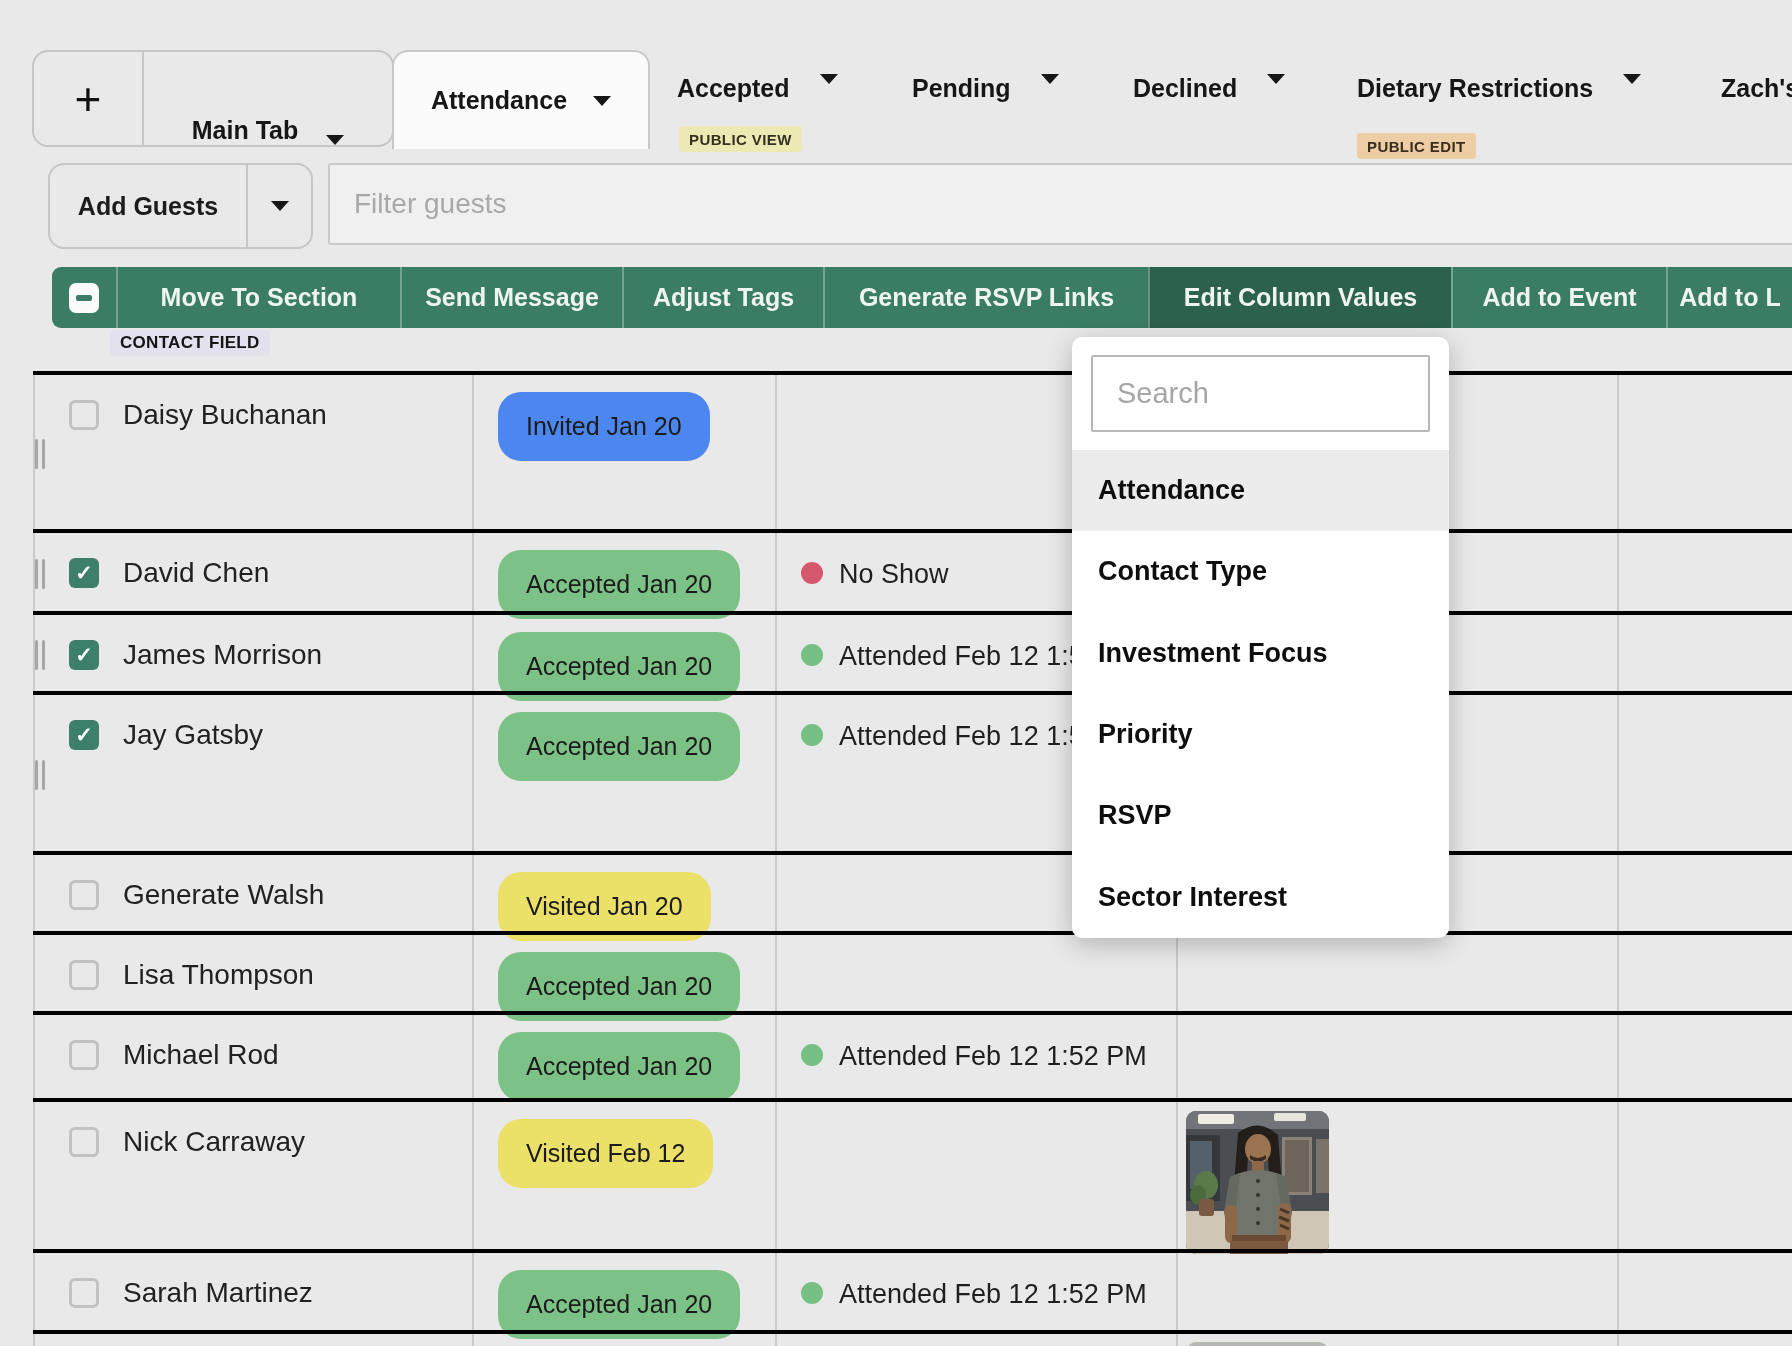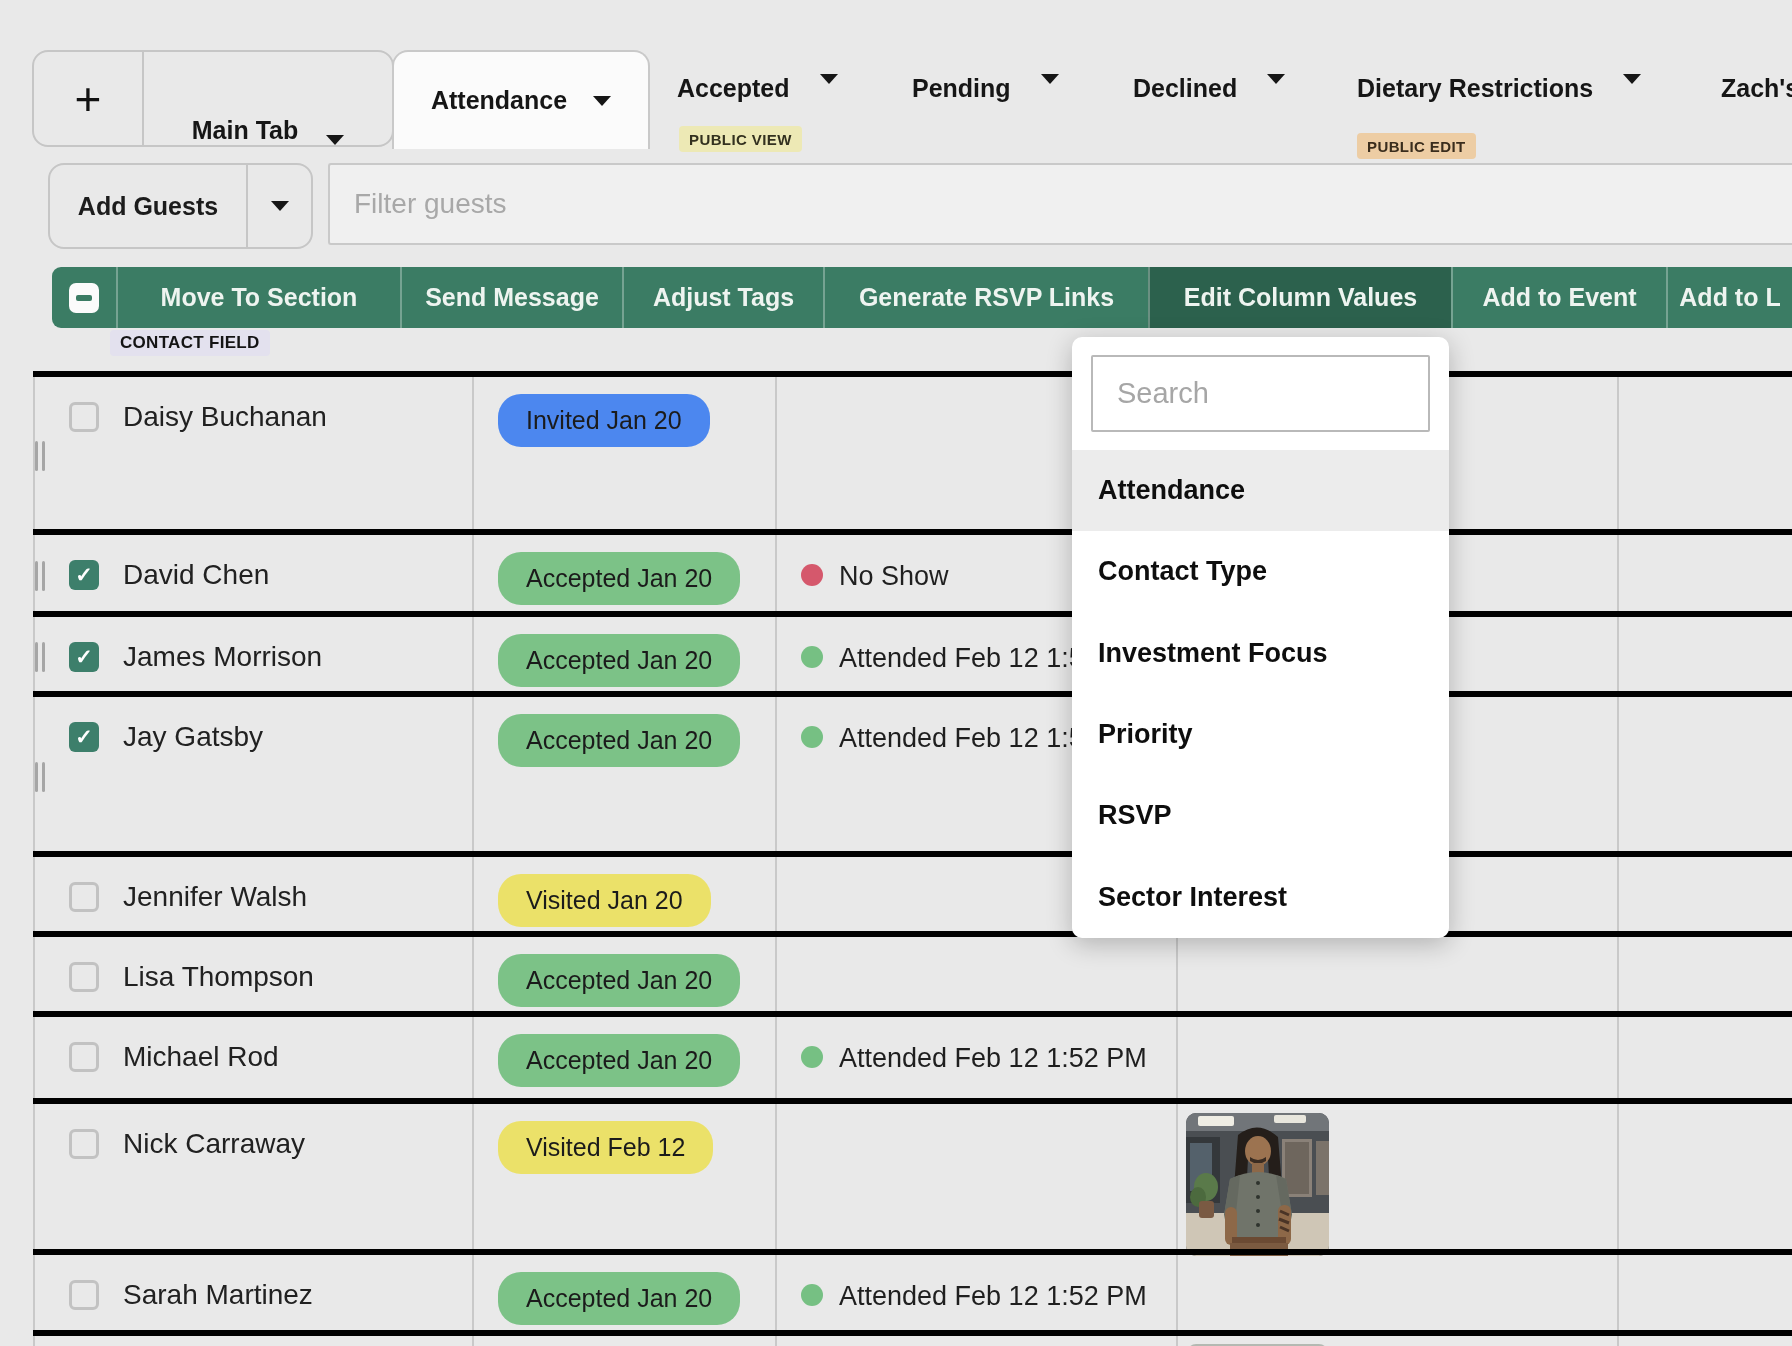--- a/index.html
+++ b/index.html
@@ -60,32 +60,32 @@
   .tb-active{background:#2c614d;}
   .minus-box{width:30px;height:30px;background:#fbfbfb;border-radius:7px;
     display:flex;align-items:center;justify-content:center;}
   .minus-bar{width:16px;height:6px;background:#3b7c64;border-radius:2px;}
   .contact-field{
     position:absolute; left:110px; top:330px; background:#e3e1ee; border-radius:4px;
     padding:3px 10px; font-size:17px; font-weight:700; letter-spacing:.3px; color:#141414; z-index:2;
   }
   
   .vline{position:absolute; top:371px; bottom:0; width:2px; background:#c9c9c9; z-index:0;}
-  .row{position:absolute; left:33px; width:1759px; border-top:6px solid #000000; box-sizing:border-box; z-index:1;}
+  .row{position:absolute; left:33px; width:1759px; border-top:4px solid #000000; box-sizing:border-box; z-index:1;}
   .row-line{position:absolute; left:0; top:0; height:80px; width:100%;}
   .handle{position:absolute; left:2px; display:flex; gap:4px;}
   .handle div{width:3px; height:30px; background:#a6a6a6; border-radius:2px;}
   .cb{position:absolute; left:36px; width:30px; height:30px; border-radius:6px; box-sizing:border-box;}
   .cb.unchecked{border:3px solid #c2c2c2;}
   .cb.checked{background:#3d7f6b; border:none; display:flex; align-items:center; justify-content:center;}
   .cb.checked::after{content:"\2713"; color:#fff; font-size:21px; font-weight:700;}
   .gname{position:absolute; left:90px; top:50%; transform:translateY(-50%);
     font-size:28px; color:#212121; white-space:nowrap;}
   .pill{position:absolute; left:465px; height:45px; border-radius:23px;
-    display:flex; align-items:center; padding:4px 28px; font-size:25px; color:#1b1b1b; white-space:nowrap;}
+    display:flex; align-items:center; padding:12px 28px; font-size:25px; color:#1b1b1b; white-space:nowrap;}
   .pill.blue{background:#4c87ef;}
   .pill.green{background:#7cc287;}
   .pill.yellow{background:#ebe169;}
   .dot{position:absolute; left:768px; width:22px; height:22px; border-radius:50%; display:none;}
   .dot.red{display:block; background:#d5586c;}
   .dot.green{display:block; background:#76c083;}
   .att-text{position:absolute; left:806px; font-size:27px; color:#1f1f1f; white-space:nowrap;}
   .photo{position:absolute; left:1153px; top:9px; width:143px; height:143px;
     border-radius:10px; overflow:hidden;}
   .photo-sliver{position:absolute; left:1154px; top:8px; width:141px; height:20px;
@@ -233,21 +233,21 @@
       <div class="pill green" style="top:17px;">Accepted Jan 20</div>
       <div class="dot green" style="top:29px;"></div>
       <div class="att-text" style="top:26px;">Attended Feb 12 1:52 PM</div>
     </div>
   </div>
 
   <div class="row" style="top:851px; height:80px;">
 
     <div class="row-line">
       <div class="cb unchecked" style="top:25px;"></div>
-      <div class="gname">Jennifer Walsh</div>
+      <div class="gname">Generate Walsh</div>
       <div class="pill yellow" style="top:17px;">Visited Jan 20</div>
     </div>
   </div>
 
   <div class="row" style="top:931px; height:80px;">
 
     <div class="row-line">
       <div class="cb unchecked" style="top:25px;"></div>
       <div class="gname">Lisa Thompson</div>
       <div class="pill green" style="top:17px;">Accepted Jan 20</div>

